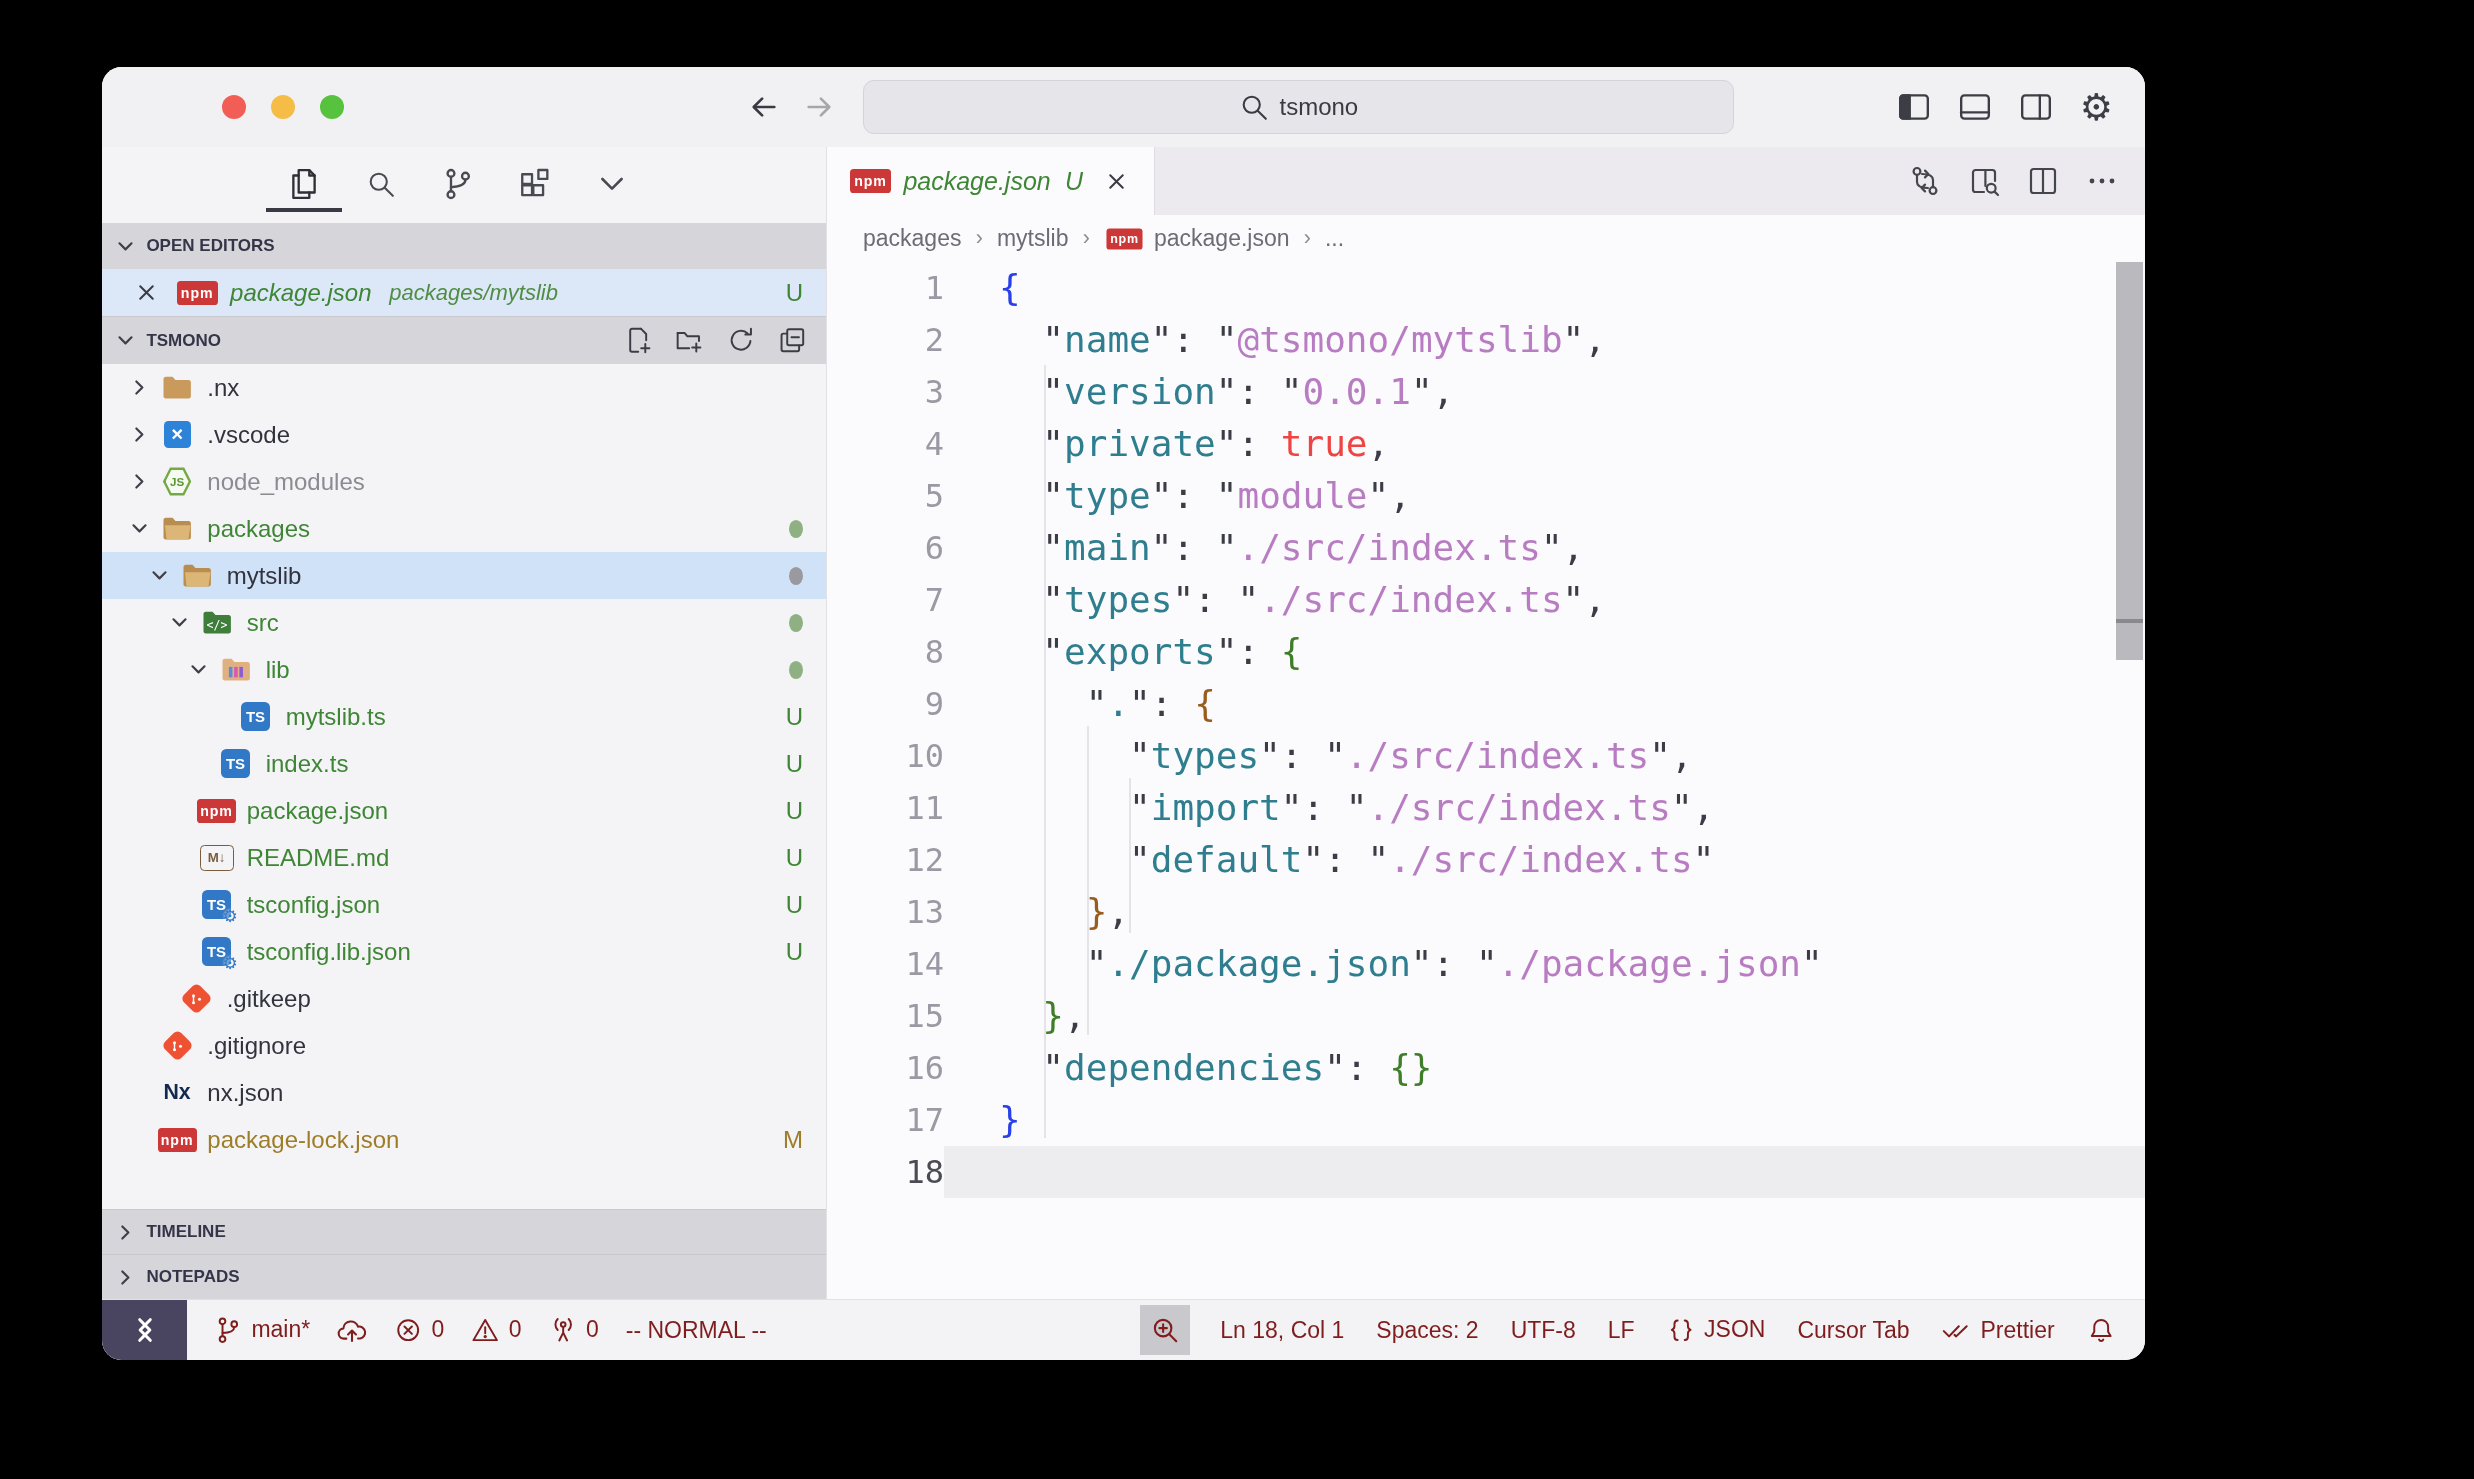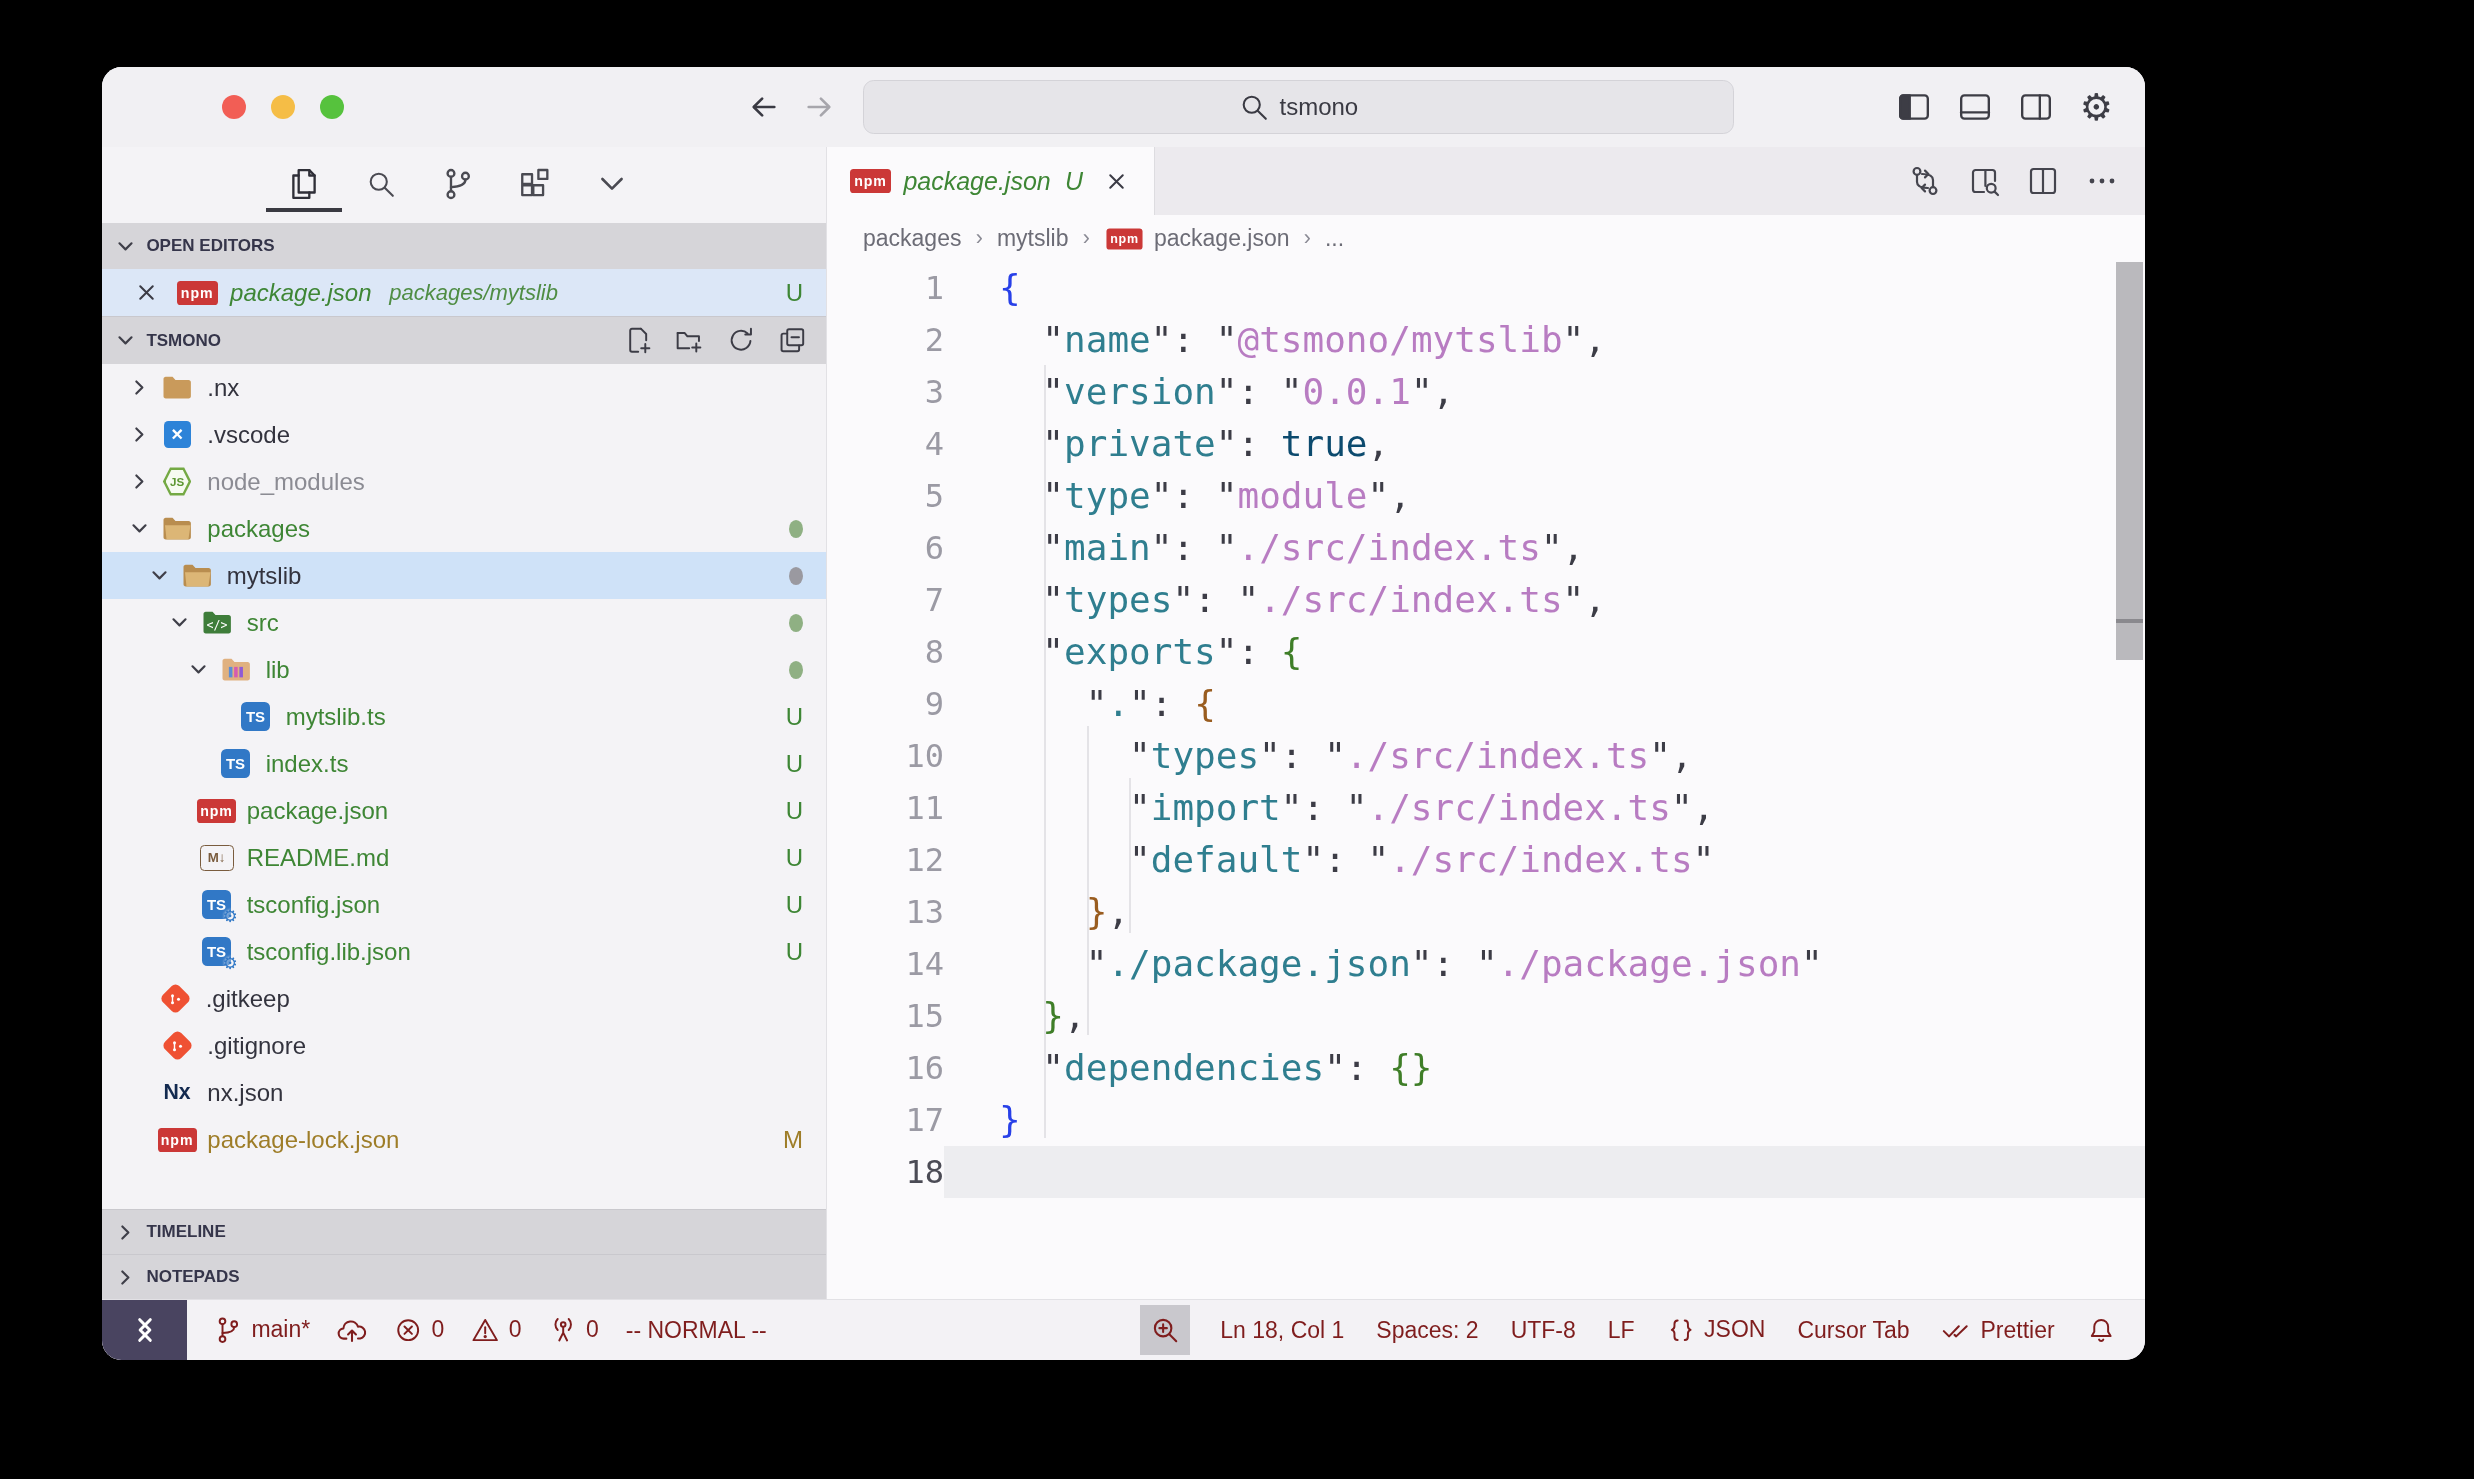--- a/index.html
+++ b/index.html
@@ -61,21 +61,21 @@
   .crumbs .ci{display:flex;align-items:center;gap:9px;}
   .codearea{position:relative;flex:1;overflow:hidden;background:#fbfafc;
     font-family:"DejaVu Sans Mono",monospace;font-size:36px;line-height:52px;}
   .cl{display:flex;height:52px;}
   .ln{width:117px;flex:0 0 117px;text-align:right;color:#9b9aa4;font-size:32px;}
   .cl.cur .ln{color:#4b4b55;}
   .lbody{flex:1;padding-left:55px;white-space:pre;}
   .cl.cur .lbody{background:#ededf0;}
   .lensrow .lbody{font-family:"Liberation Sans",sans-serif;font-size:29px;color:#55555f;padding-left:105px;}
   .lensrow .tri{font-family:"DejaVu Sans",sans-serif;font-size:27px;margin-right:12.4px;color:#4a4a54;}
-  .tk-p{color:#3c3c46;}.tk-k{color:#2f7e8f;}.tk-s{color:#b87cc2;}.tk-t{color:#0c4a6e;}
+  .tk-p{color:#3c3c46;}.tk-k{color:#2f7e8f;}.tk-s{color:#b87cc2;}.tk-t{color:#ef4444;}
   .tk-b{color:#2840e8;}.tk-g{color:#3f7e28;}.tk-o{color:#995c1f;}
   .iguide{position:absolute;width:1.8px;background:#e4e3e7;}
   .scrollbar{position:absolute;right:1.8px;top:0;width:27px;}
   .sb1{height:357px;background:#bab9bd;}
   .sbline{height:3.6px;background:#8a898e;}
   .sb2{height:37px;background:#bab9bd;}
   
   .statusbar{height:60px;flex:0 0 60px;background:#f3f2f5;border-top:1.8px solid #e2e1e5;display:flex;
     align-items:center;color:#7f1d1d;font-size:23px;}
   .sleft,.sright{display:flex;align-items:center;height:100%;}
@@ -403,21 +403,21 @@
             <span class="badge U">U</span>
           </div>
           <div class="trow" style="padding-left: 59px;">
             <span class="chev"></span>
             <span class="fic">
               <span class="tsico">TS<span class="gearover">⚙</span></span>
             </span>
             <span class="lbl c-green">tsconfig.lib.json</span>
             <span class="badge U">U</span>
           </div>
-          <div class="trow" style="padding-left: 18px;">
+          <div class="trow" style="padding-left: 39px;">
             <span class="chev"></span>
             <span class="fic">
               <span class="gitico">
                 <svg viewBox="0 0 16 16" width="16" height="16" fill="none" stroke="currentColor" stroke-width="1.1" stroke-linecap="round" stroke-linejoin="round">
                   <circle cx="5" cy="4.5" r="1.5" fill="#fff" stroke="none"></circle>
                   <circle cx="5" cy="11.5" r="1.5" fill="#fff" stroke="none"></circle>
                   <circle cx="11" cy="8" r="1.5" fill="#fff" stroke="none"></circle>
                   <path d="M5 6v5.5" stroke="#fff" stroke-width="1.4"></path>
                   <path d="M5 7.8c3 0 4.5-.5 6-1.5" stroke="#fff" stroke-width="1.4" opacity=".0"></path>
                 </svg>

